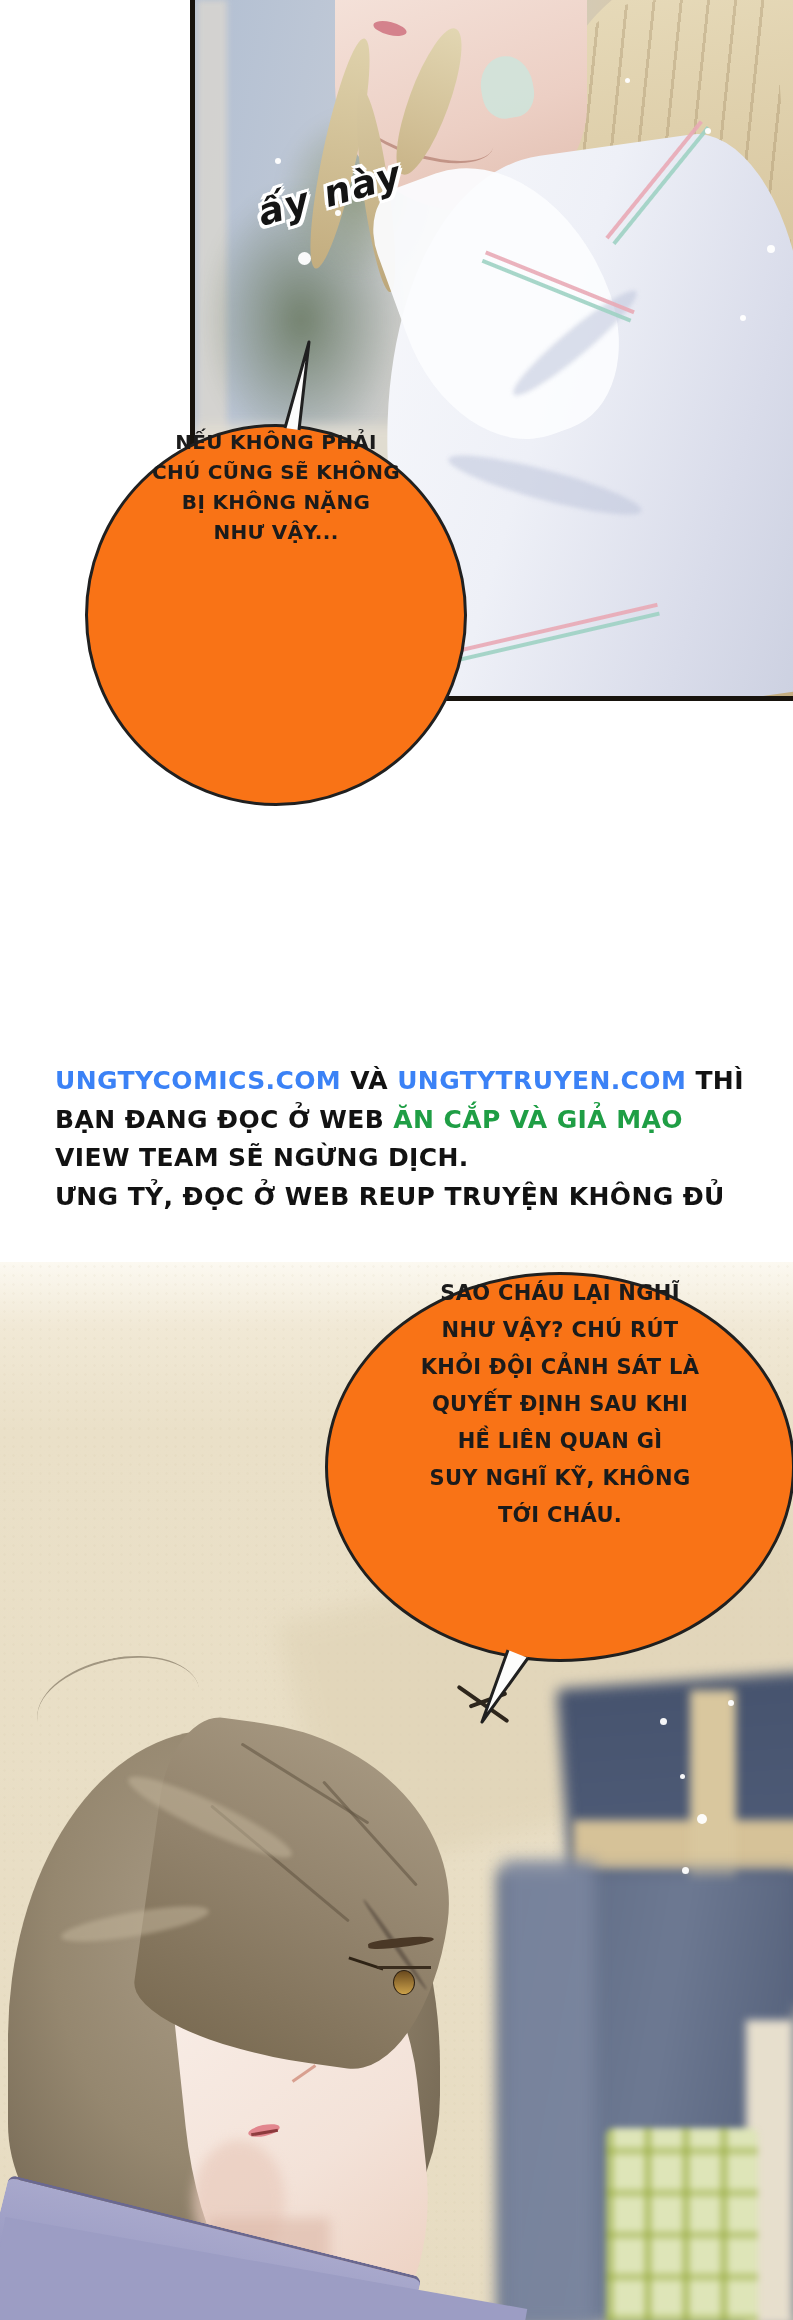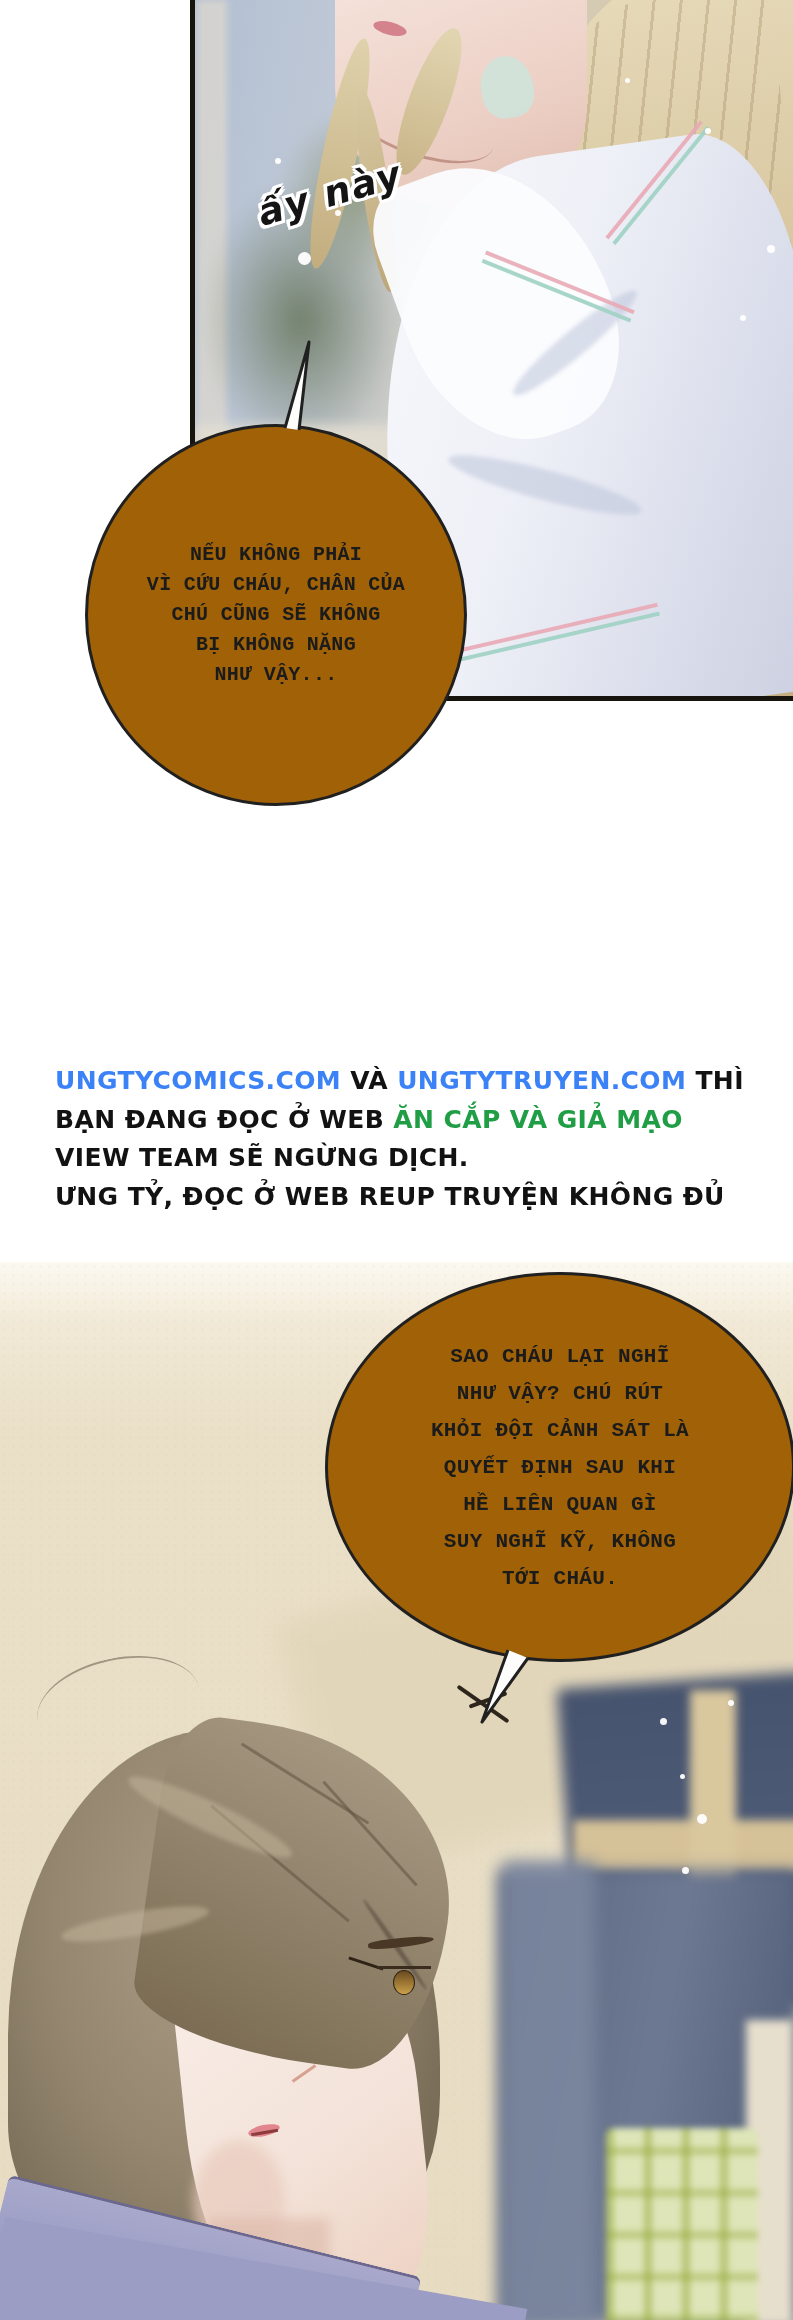--- a/index.html
+++ b/index.html
@@ -49,22 +49,22 @@
     background:linear-gradient(180deg,#e9aab6 0 4px,rgba(0,0,0,0) 4px 9px,#9fd2c4 9px 13px,rgba(0,0,0,0) 13px);}
   .dot{background:#ffffff;border-radius:50%;opacity:.95;}
 
   
   #sfx{left:256px;top:172px;z-index:4;font-size:37px;font-weight:700;font-style:italic;
     color:#141414;transform:rotate(-16deg);letter-spacing:2px;
     text-shadow:-3px -3px 0 #fff,3px -3px 0 #fff,-3px 3px 0 #fff,3px 3px 0 #fff,
                 -3px 0 0 #fff,3px 0 0 #fff,0 -3px 0 #fff,0 3px 0 #fff;}
 
   
-  .bubble{background:#a16207;border:3px solid #202020;z-index:5;box-sizing:border-box;
-    display:flex;align-items:center;justify-content:center;text-align:center;color:#1b1b1b;font-weight:700;font-family:Liberation Mono, monospace;}
+  .bubble{background:#f97316;border:3px solid #202020;z-index:5;box-sizing:border-box;
+    display:flex;justify-content:center;text-align:center;color:#1b1b1b;font-weight:700;}
   #bubble1{left:85px;top:424px;width:382px;height:382px;border-radius:50%;
     font-size:20px;line-height:30px;letter-spacing:.3px;}
   #bubble2{left:325px;top:1272px;width:470px;height:390px;border-radius:50%;
     font-size:21px;line-height:37px;letter-spacing:.3px;}
   .tail{z-index:6;}
 
   
   #notice{left:55px;top:1062px;width:720px;z-index:5;font-size:25px;line-height:38.5px;
     font-weight:700;color:#121212;letter-spacing:.4px;white-space:nowrap;}
   #notice .red{color:#3b82f6;}
@@ -156,21 +156,20 @@
   <div class="abs dot" style="left:510px;top:128px;width:6px;height:6px;"></div>
   <div class="abs dot" style="left:572px;top:245px;width:8px;height:8px;"></div>
   <div class="abs dot" style="left:545px;top:315px;width:6px;height:6px;"></div>
 </div>
 
 <div id="sfx" class="abs">ấy này</div>
 
 <div id="bubble1" class="abs bubble">
   <div>
     <div>NẾU KHÔNG PHẢI</div>
-    <div>VÌ CỨU CHÁU, CHÂN CỦA</div>
     <div>CHÚ CŨNG SẼ KHÔNG</div>
     <div>BỊ KHÔNG NẶNG</div>
     <div>NHƯ VẬY...</div>
   </div>
 </div>
 <svg class="abs tail" style="left:268px;top:336px;" width="54" height="100" viewBox="0 0 54 100">
   <path d="M17,92 L41,6 L31,94" fill="#fdfdfc" stroke="#202020" stroke-width="3" stroke-linejoin="round"></path>
 </svg>
 
 <div id="notice" class="abs">

